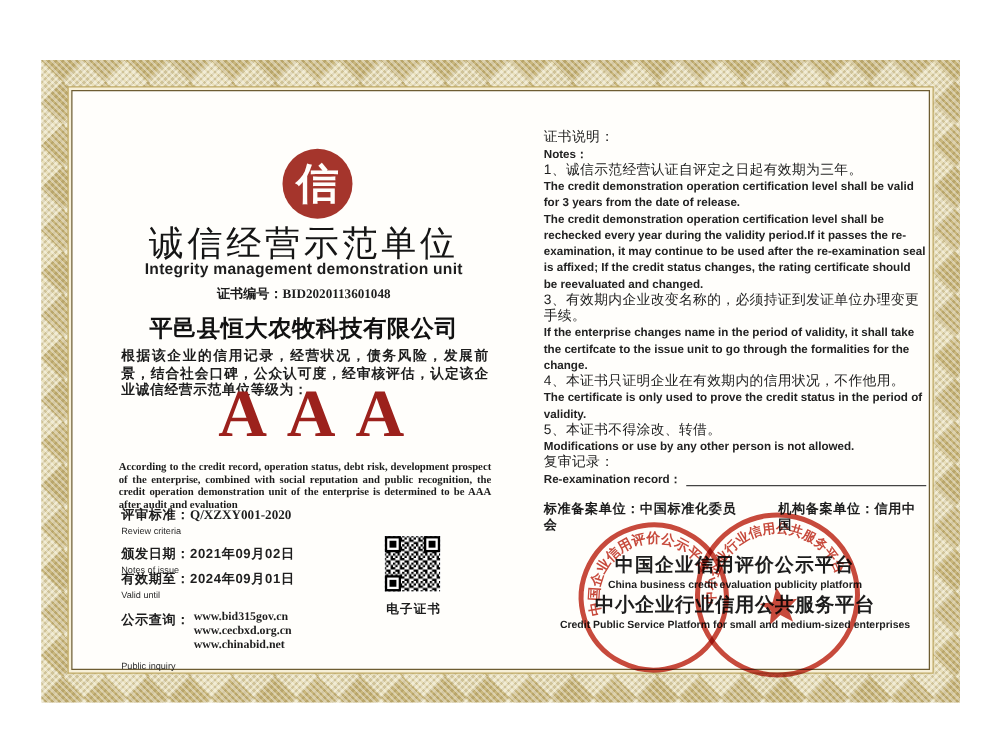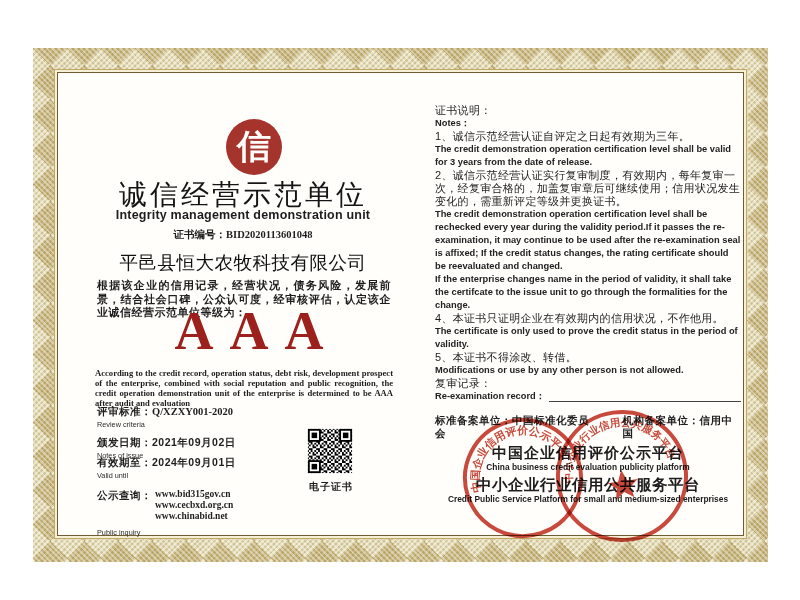--- a/index.html
+++ b/index.html
@@ -19,21 +19,21 @@
     position:absolute;left:24px;top:24px;right:24px;bottom:26px;
     background:#fffefb;border:1px solid #6e5d32;
     box-shadow:0 0 0 2px #f7f0d8, 0 0 0 3px #bfa964;
   }
   .abs{position:absolute;}
   .ctr{text-align:center;}
   .seal{left:192px;top:70px;width:58px;height:58px;}
   .title-cn{left:30px;top:128px;width:360px;font-size:28px;font-weight:normal;letter-spacing:3px;color:#151515;}
   .title-en{left:30px;top:160px;width:360px;font-size:12.5px;font-weight:bold;letter-spacing:.2px;}
   .certno{left:30px;top:180px;width:360px;font-size:10.5px;font-weight:bold;font-family:"Liberation Serif",serif;}
-  .company{left:30px;top:202px;width:360px;font-size:18.5px;font-weight:normal;letter-spacing:.5px;color:#111;}
+  .company{left:30px;top:202px;width:360px;font-size:18.5px;font-weight:bold;letter-spacing:.5px;color:#111;}
   .intro-cn{left:64px;top:231px;width:294px;font-size:11px;font-weight:bold;line-height:13.5px;text-align:justify;letter-spacing:.5px;}
   .grade{left:30px;top:252px;width:372px;font-size:54px;font-weight:bold;font-family:"Liberation Serif",serif;letter-spacing:16px;text-indent:16px;}
   .intro-en{left:62px;top:320px;width:298px;font-size:8.6px;font-weight:bold;font-family:"Liberation Serif",serif;line-height:10px;text-align:justify;}
   .field{left:64px;width:300px;font-size:10.5px;}
   .field .lab{font-weight:bold;letter-spacing:.5px;}
   .field .val{font-weight:bold;font-family:"Liberation Serif",serif;}
   .field .sub{font-size:7.3px;color:#2b2b2b;margin-top:1px;font-weight:normal;}
   .links div{font-size:9.5px;font-weight:bold;font-family:"Liberation Serif",serif;line-height:11px;}
   .linkcol{display:inline-block;vertical-align:top;}
   .qr{left:274px;top:380px;width:46px;height:46px;}
@@ -130,22 +130,22 @@
         <rect x="5" y="39" width="6" height="6" fill="#000"></rect>
     </g>
   </svg>
   <div class="abs qr-label">电子证书</div>
 
   <div class="abs rightcol">
     <div class="cn">证书说明：</div>
     <div class="en">Notes：</div>
     <div class="cn">1、诚信示范经营认证自评定之日起有效期为三年。</div>
     <div class="en">The credit demonstration operation certification level shall be valid for 3 years from the date of release.</div>
-    <div class="cn">2、诚信示范经营认证实行复审制度，有效期内，每年复审一次，经复审合格的，加盖复审章后可继续使用；信用状况发生变化的，需重新评定等级并更换证书。</div>
     <div class="en">The credit demonstration operation certification level shall be rechecked every year during the validity period.If it passes the re-examination, it may continue to be used after the re-examination seal is affixed; If the credit status changes, the rating certificate should be reevaluated and changed.</div>
+    <div class="cn">3、有效期内企业改变名称的，必须持证到发证单位办理变更手续。</div>
     <div class="en">If the enterprise changes name in the period of validity, it shall take the certifcate to the issue unit to go through the formalities for the change.</div>
     <div class="cn">4、本证书只证明企业在有效期内的信用状况，不作他用。</div>
     <div class="en">The certificate is only used to prove the credit status in the period of validity.</div>
     <div class="cn">5、本证书不得涂改、转借。</div>
     <div class="en">Modifications or use by any other person is not allowed.</div>
     <div class="cn">复审记录：</div>
     <div class="en rr-line">
       <span>Re-examination record：</span>
       <span class="rr-fill"></span>
     </div>

